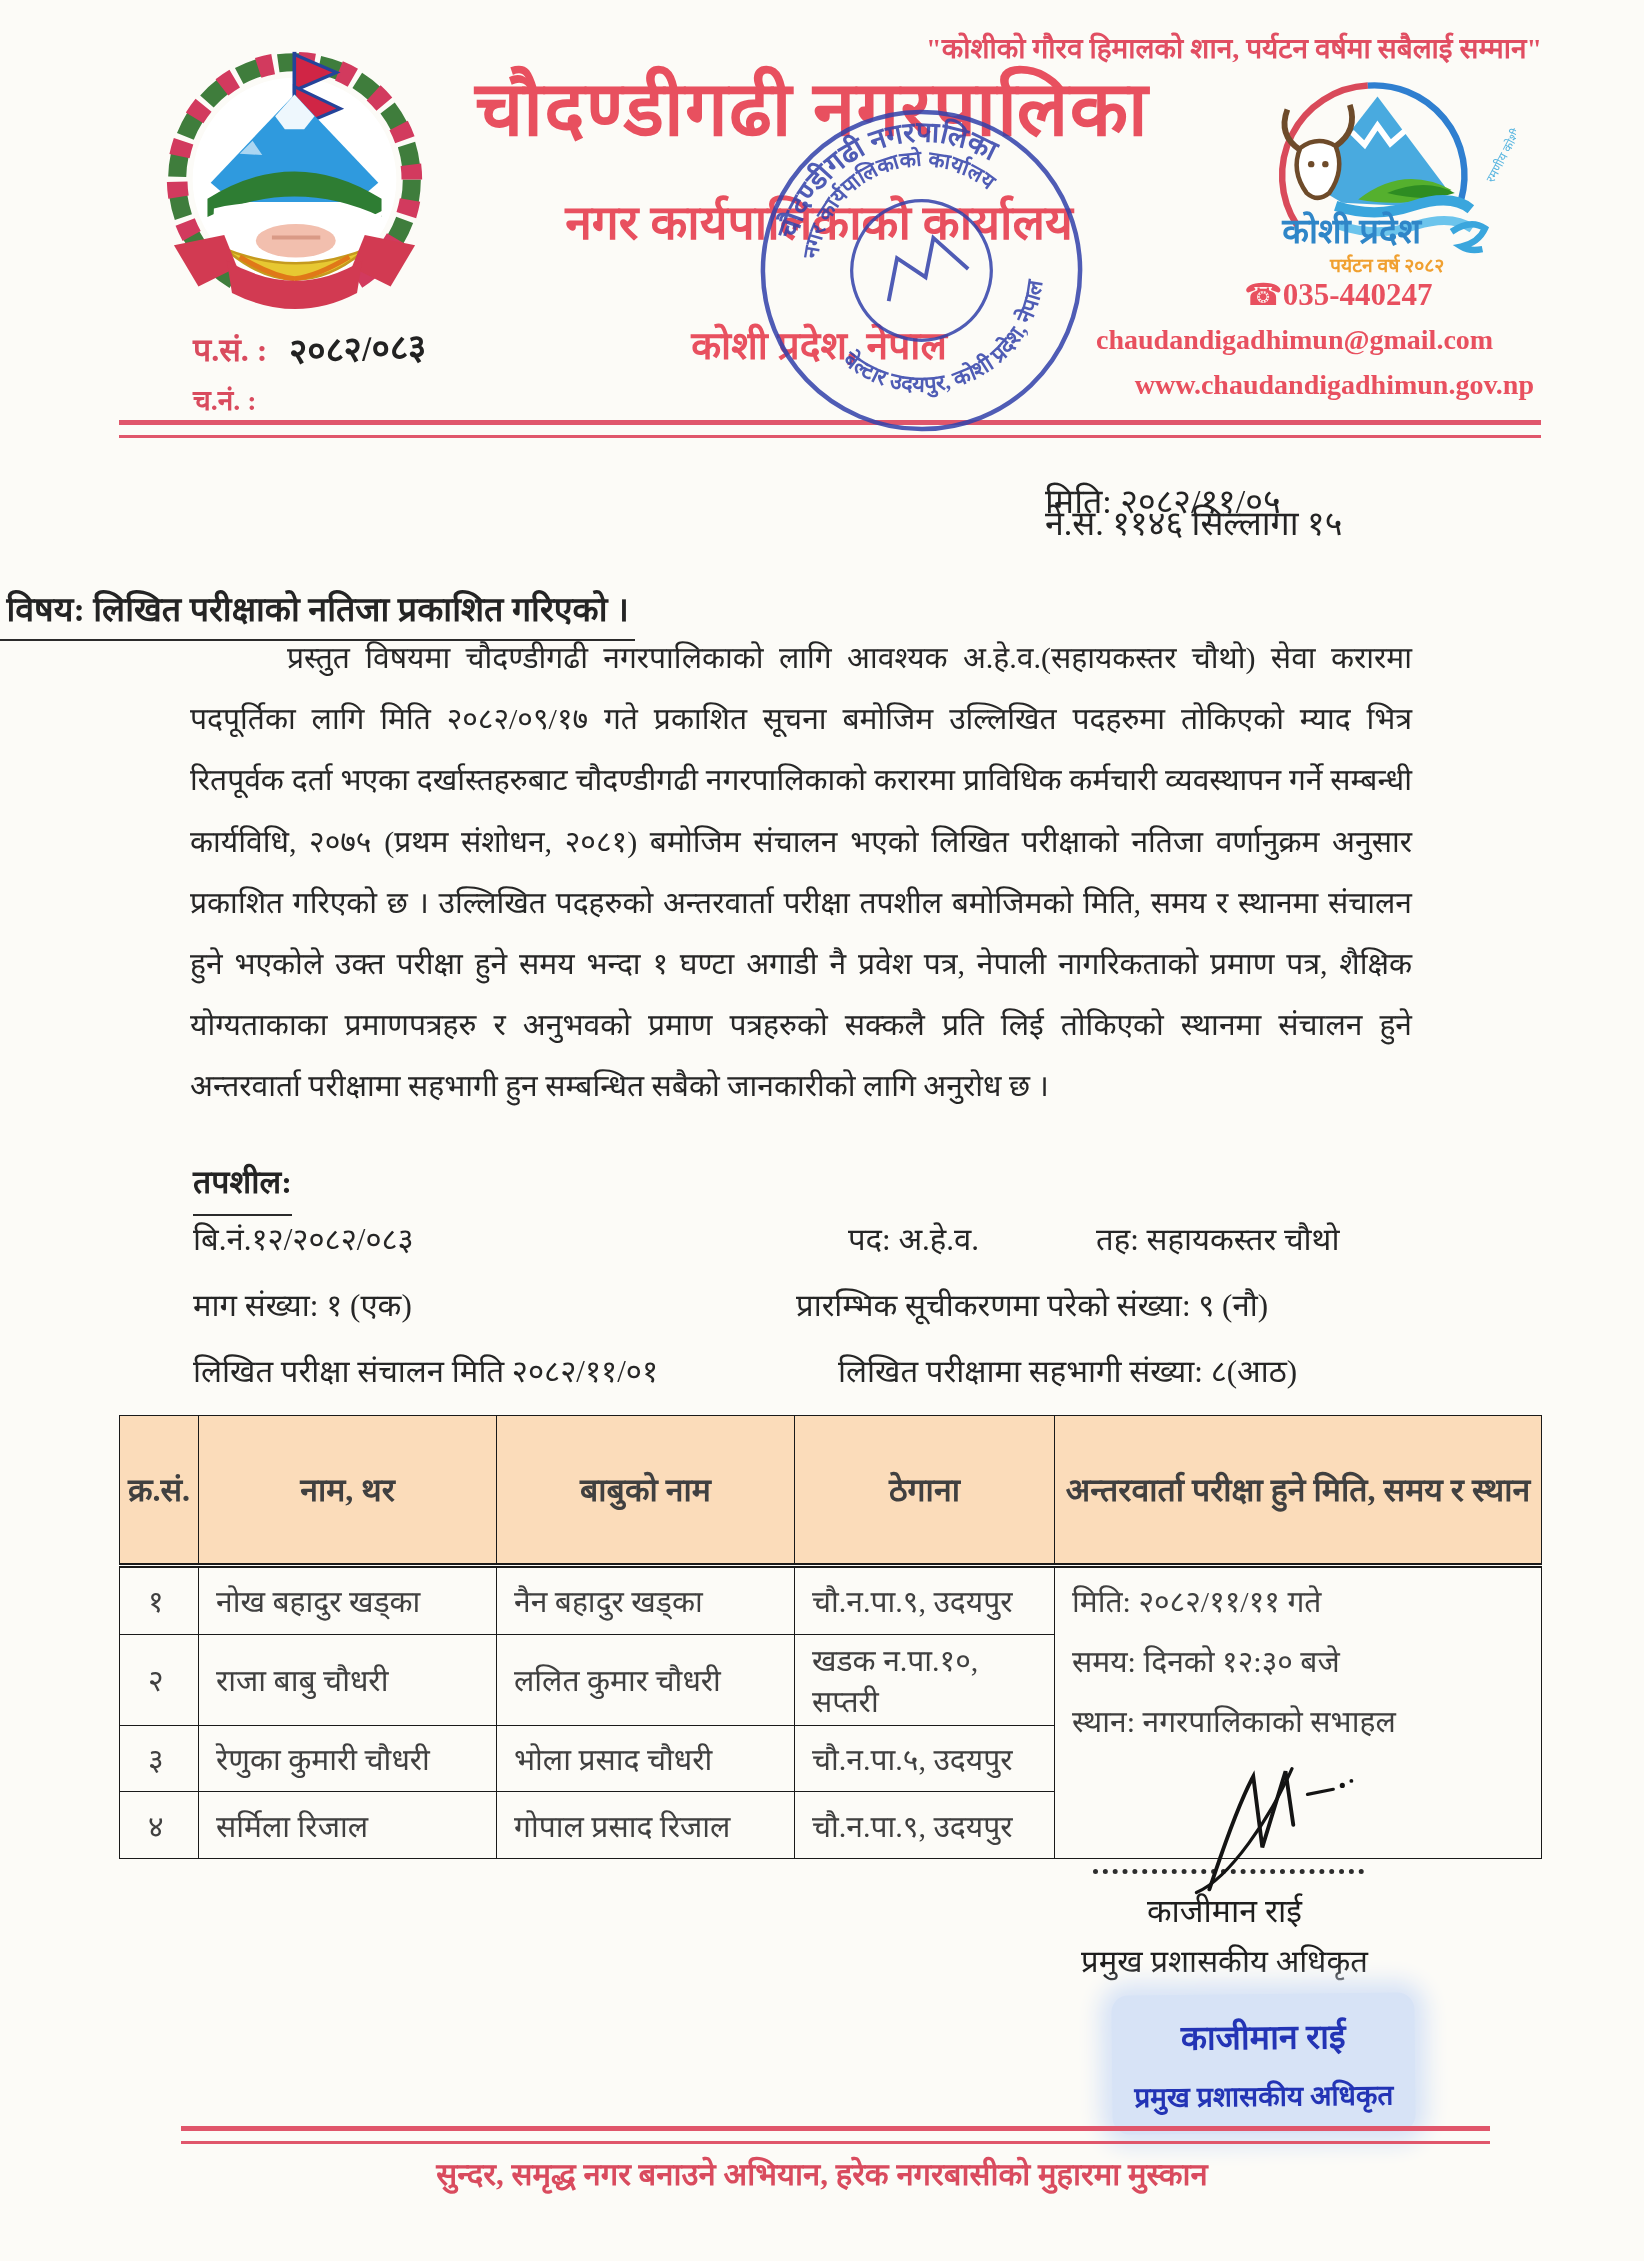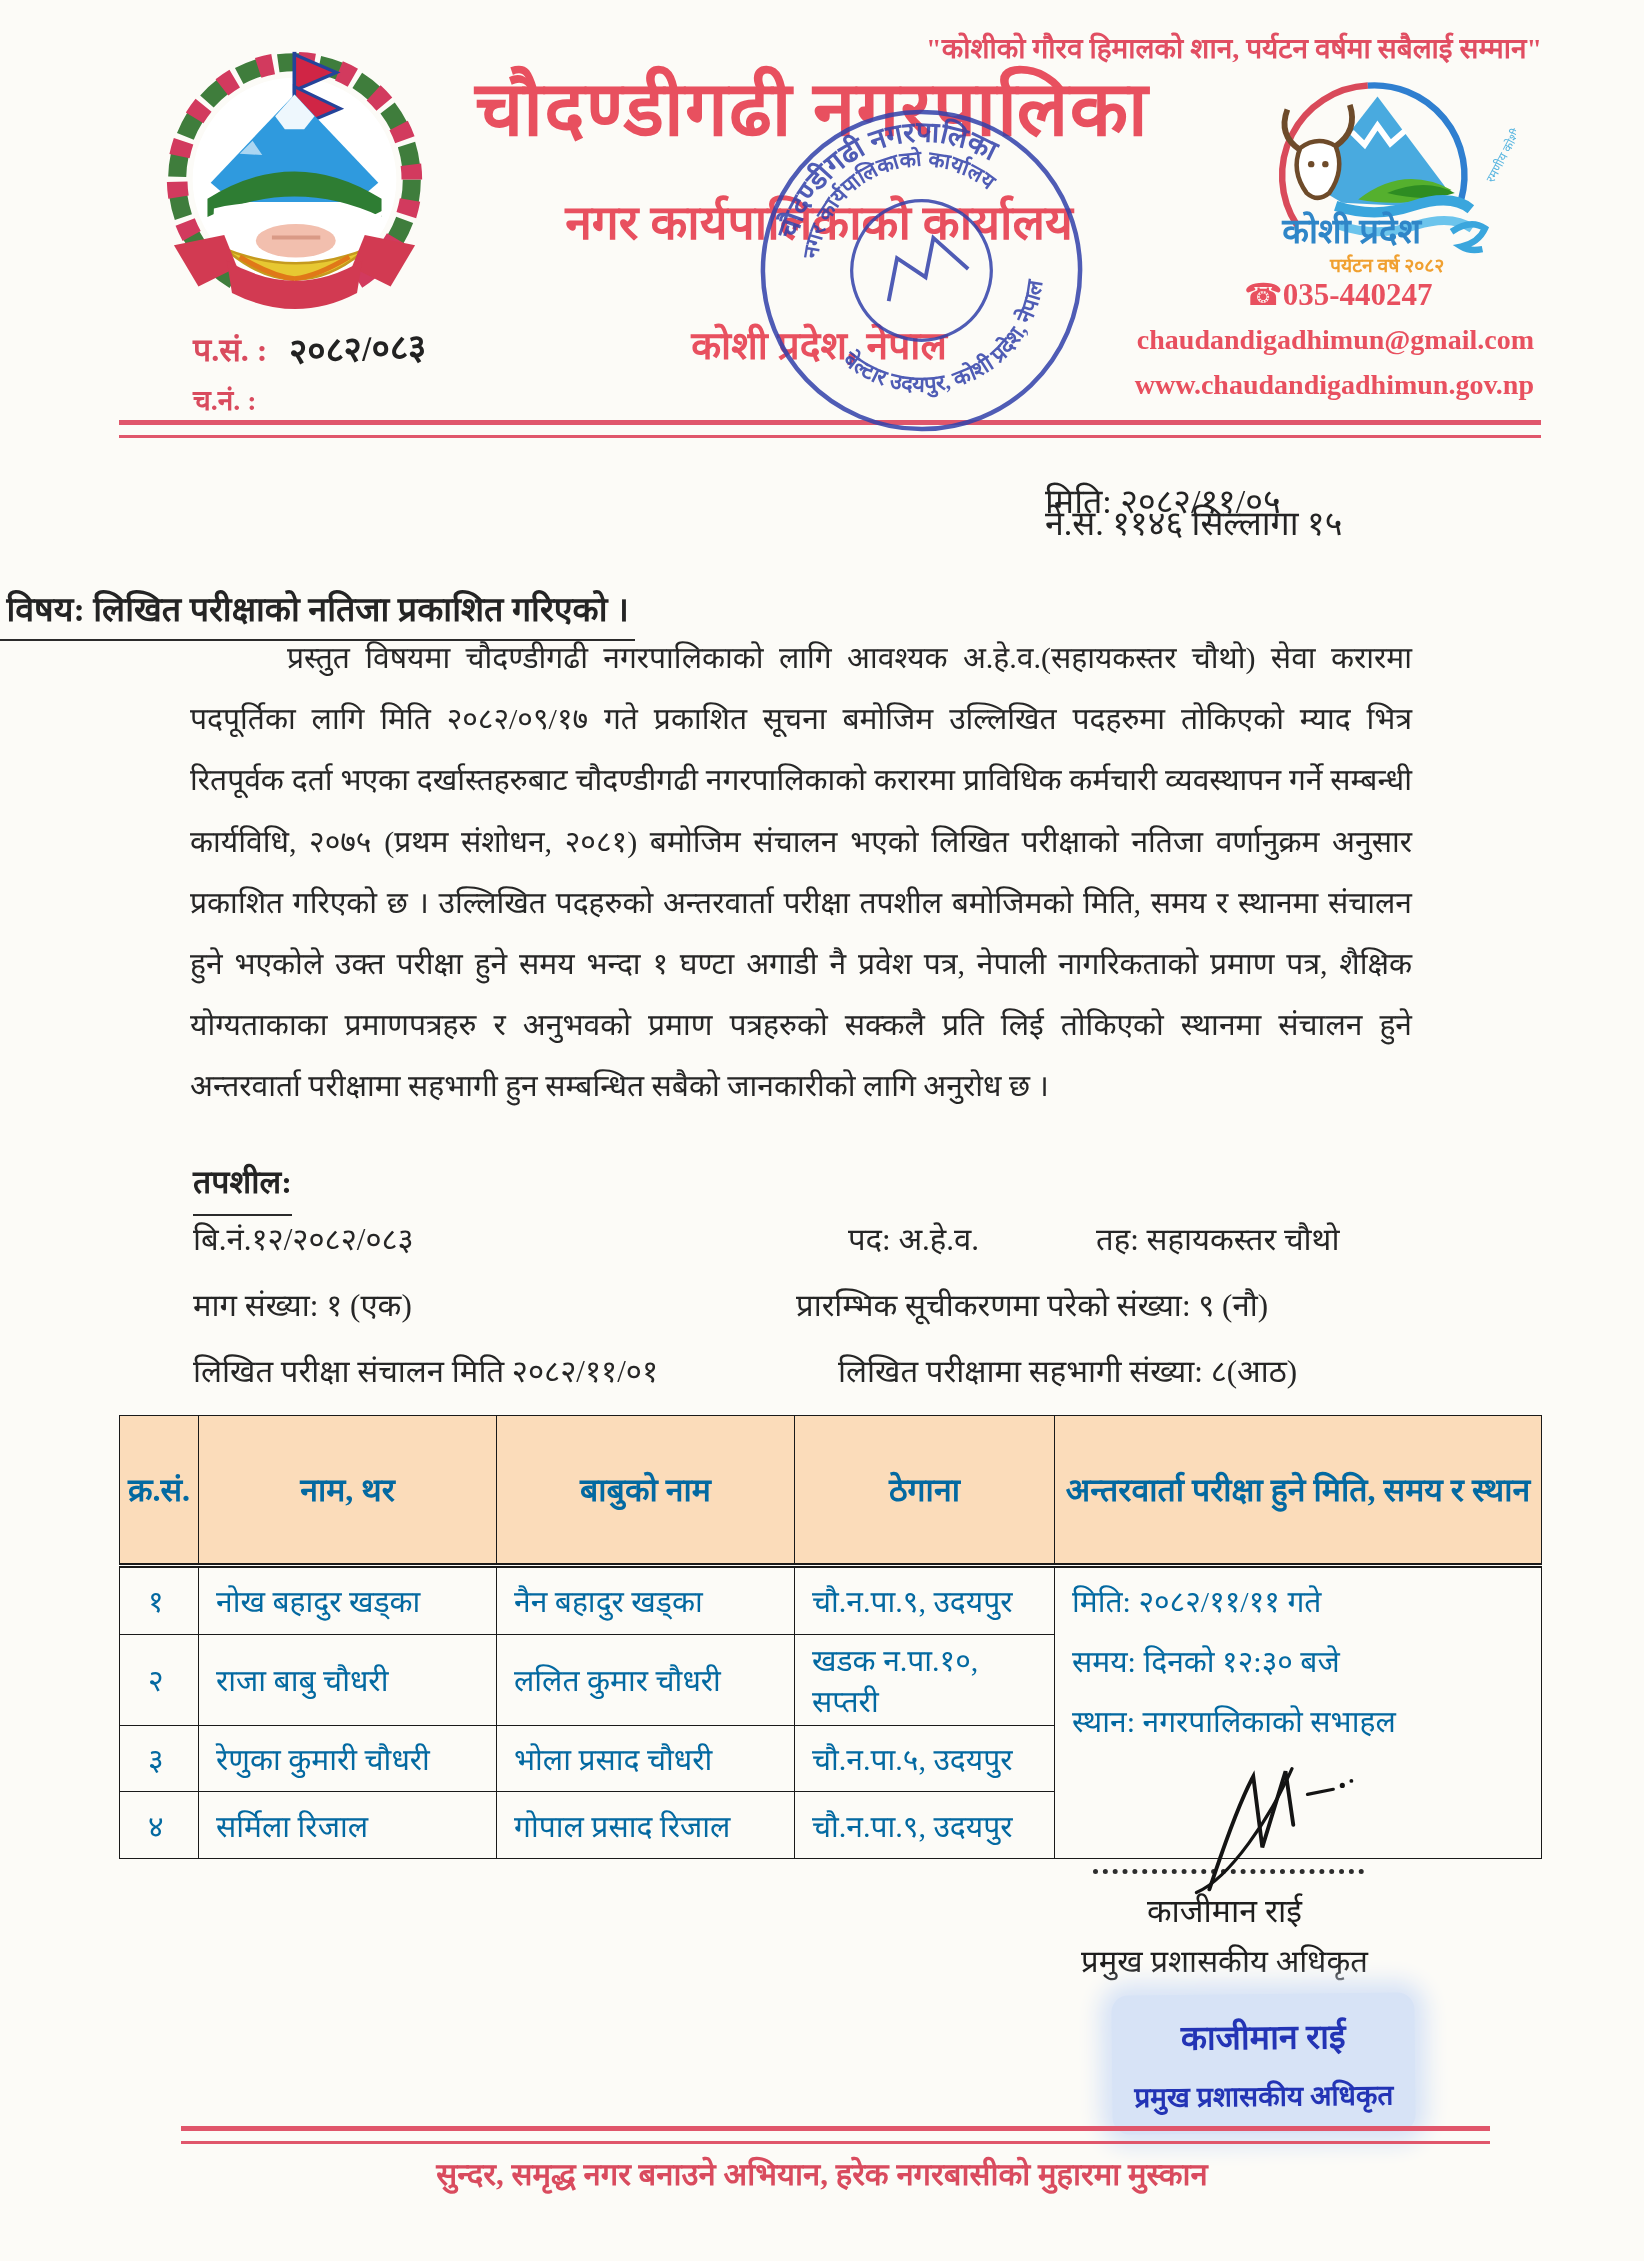--- a/index.html
+++ b/index.html
@@ -13,37 +13,37 @@
     overflow:hidden;
   }
   .abs{position:absolute;}
   
   .slogan{left:555px;top:28px;width:987px;text-align:right;font-size:28px;font-weight:bold;color:#e14e62;}
   .muni-title{left:322px;top:64px;width:980px;text-align:center;font-size:76px;line-height:1.2;font-weight:bold;color:#e8505f;letter-spacing:1.3px;}
   .office-name{left:400px;top:188px;width:838px;text-align:center;font-size:48px;font-weight:bold;color:#e8505f;}
   .addr1{left:400px;top:258px;width:838px;text-align:center;font-size:39px;font-weight:bold;color:#e8505f;}
   .addr2{left:400px;top:317px;width:838px;text-align:center;font-size:39px;font-weight:bold;color:#e8505f;}
   .phone-line{left:1244px;top:276px;font-size:31px;font-weight:bold;color:#e8505f;}
-  .email-line{left:1096px;top:324px;width:438px;text-align:right;font-size:28px;font-weight:bold;color:#e8505f;}
+  .email-line{left:1096px;top:324px;width:438px;text-align:left;font-size:28px;font-weight:bold;color:#e8505f;}
   .web-line{left:1096px;top:369px;width:438px;text-align:right;font-size:28px;font-weight:bold;color:#e8505f;}
   .ref-line{left:193px;top:324px;font-size:32px;font-weight:bold;color:#d94b5e;}
   .ref-val{display:inline-block;margin-left:22px;color:#222;transform:rotate(-2deg);font-size:35px;}
   .disp-line{left:193px;top:380px;font-size:28px;font-weight:bold;color:#d94b5e;}
   .rule{height:9.7px;border-top:5.8px solid #e0566b;border-bottom:3.2px solid #e0566b;}
   .rule1{left:119px;top:420px;width:1422px;}
   .date1{left:1045px;top:446px;font-size:34px;margin-top:31px;}
   .date2{left:1045px;top:499px;font-size:34px;}
   .subject-wrap{left:0;top:571px;width:1547px;text-align:left;margin-top:14px;}
   .subject{display:inline-block;font-size:34px;font-weight:bold;border-bottom:2.6px solid #2b2b2b;padding:0 6.4px 7.7px;}
   .body-par{left:190px;top:627px;width:1222px;font-size:30px;line-height:2.04;text-align:justify;text-indent:97px;color:#262626;}
   .tapasil{left:193px;top:1159px;font-size:32px;font-weight:bold;}
   .tapasil span{border-bottom:2.6px solid #2b2b2b;padding-bottom:14px;}
   .det{font-size:31px;color:#262626;}
   
-  .results-table{left:119px;top:1415px;width:1422px;border-collapse:collapse;table-layout:fixed;font-size:30px;color:#0369a1;}
+  .results-table{left:119px;top:1415px;width:1422px;border-collapse:collapse;table-layout:fixed;font-size:30px;color:#404040;}
   .results-table th,.results-table td{border:1.9px solid #1a1a1a;overflow:hidden;}
   .results-table th{background:#fbdcba;font-size:32px;font-weight:bold;text-align:center;height:145px;line-height:1.75;border-bottom:5.8px double #1a1a1a;}
   .results-table td{height:58px;padding:3.9px 6.4px 3.9px 17px;}
   .results-table td.cnum{text-align:center;padding-left:0;}
   .interview-cell{vertical-align:top;line-height:2.0;padding-top:9px;}
   .interview-cell div{white-space:nowrap;}
   
   .dotline{left:1093px;top:1832px;width:271px;height:37px;border-bottom:5.8px dotted #2d2d2d;}
   .sig-name{left:1057px;top:1888px;width:335px;text-align:center;font-size:32px;color:#1e1e1e;}
   .sig-title{left:999px;top:1939px;width:451px;text-align:center;font-size:31px;color:#1e1e1e;}

